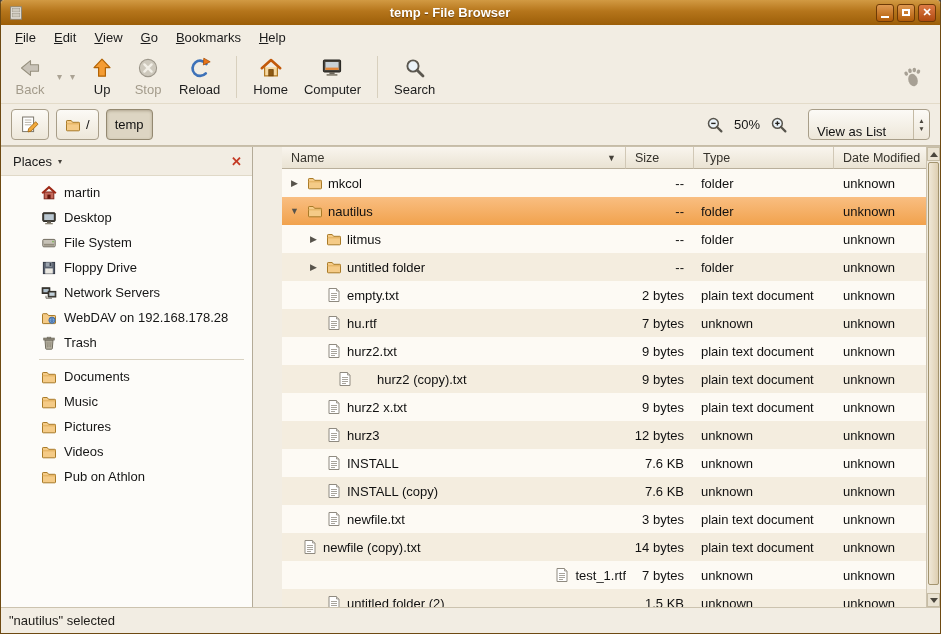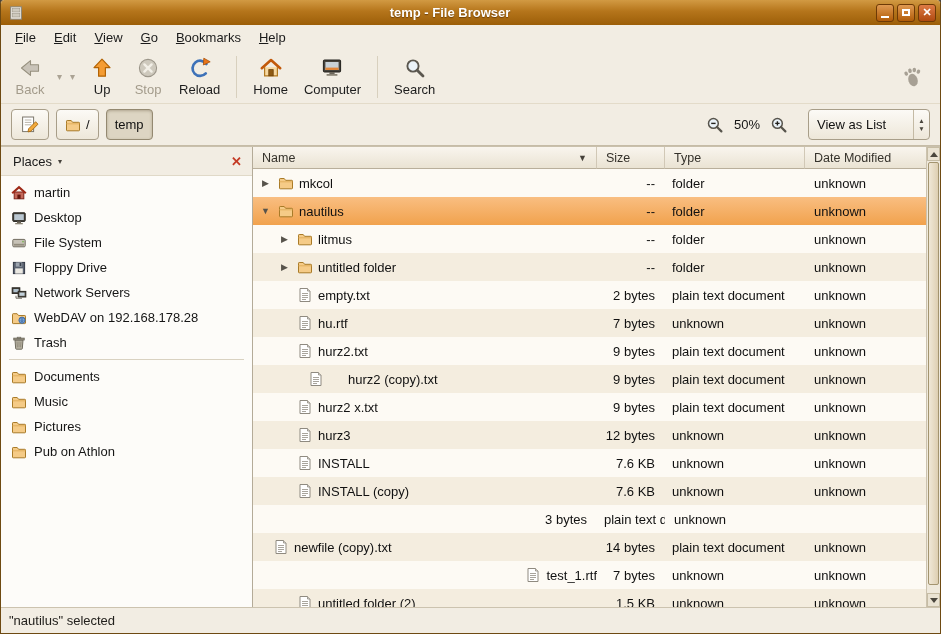--- a/index.html
+++ b/index.html
@@ -47,47 +47,47 @@
   .locationbar { flex: 0 0 42px; display: flex; align-items: center; gap: 7px; padding: 0 10px;
                  border-bottom: 1px solid #C6BCA7; }
   .lb-btn { height: 31px; display: flex; align-items: center; gap: 5px; padding: 0 8px;
             background: linear-gradient(180deg,#FCFAF6,#EDE7D9); border: 1px solid #A89E89;
             border-radius: 4px; font-size: 13px; color: #111; font-family: inherit; }
   .lb-btn.pressed { background: #DDD5C3; box-shadow: inset 0 1px 3px rgba(90,75,45,.35);
                     border-color: #948971; }
   .zoomgrp { margin-left: auto; display: flex; align-items: center; gap: 8px; }
   .flat { background: none; border: none; padding: 2px; display: flex; align-items: center; }
   .zoom-level { font-size: 13px; color: #161616; }
-  .combo { margin-left: 10px; width: 122px; height: 31px; display: flex; align-items: center;
+  .combo { margin-left: 10px; width: 122px; height: 31px; display: flex; align-items: flex-end;
            background: linear-gradient(180deg,#FCFAF6,#EDE7D9); border: 1px solid #A89E89;
            border-radius: 4px; }
   .combo-label { flex: 1; padding-left: 8px; font-size: 13px; color: #111; white-space: nowrap; }
   .combo-stepper { width: 16px; height: 100%; display: flex; flex-direction: column;
                    align-items: center; justify-content: center; border-left: 1px solid #C4BAA4;
                    font-size: 6.5px; color: #47433B; line-height: 1.2; }
 
   
   .content { flex: 1; min-height: 0; display: flex; border-top: 1px solid #C9C0AC; }
 
   .sidebar { flex: 0 0 252px; display: flex; flex-direction: column; background: #FDFCF9;
              border-right: 1px solid #B4AB98; }
   .side-head { flex: 0 0 29px; display: flex; align-items: center; padding: 0 7px 0 6px;
                background: #F2EDE3; border-bottom: 1px solid #E0D9C8; }
   .places-btn { display: flex; align-items: center; gap: 6px; font-size: 13px; color: #1B1B1B;
                 padding: 2px 6px; }
   .places-arrow { font-size: 8px; color: #45413A; }
   .side-close { margin-left: auto; color: #C43A24; font-weight: bold; font-size: 13px;
                 line-height: 1; padding: 2px 3px; }
-  .places-list { flex: 1; padding-top: 4px; overflow: hidden; }
+  .places-list { flex: 1; padding-top: 4px; overflow: hidden; margin-left: 30px; }
   .side-item { height: 25px; display: flex; align-items: center; gap: 7px; padding-left: 10px;
                font-size: 13px; color: #161616; white-space: nowrap; }
   .side-sep { height: 1px; background: #D9D2C1; margin: 4px 8px; }
 
   
-  .filearea { flex: 1; min-width: 0; display: flex; }
+  .filearea { flex: 1; min-width: 0; display: flex; margin-left: 29px; }
   .filemain { flex: 1; min-width: 0; display: flex; flex-direction: column; background: #FFF; }
   .list-header, .frow { display: grid; grid-template-columns: 344px 68px 140px 1fr; }
   .list-header { flex: 0 0 22px; }
   .hcol { display: flex; align-items: center; padding: 0 6px 0 9px; font-size: 12.5px; color: #35322B;
           background: linear-gradient(180deg,#F9F5EE,#EAE3D3);
           border-right: 1px solid #D1C8B6; border-bottom: 1px solid #B9AF9B; white-space: nowrap; overflow: hidden; }
   .hcol.last { border-right: none; }
   .hcol .sort { margin-left: auto; font-size: 9px; color: #45413A; padding-right: 3px; }
   .file-rows { flex: 1; overflow: hidden; }
   .frow { height: 28px; font-size: 13px; color: #111; }
@@ -430,20 +430,29 @@
             </span>
             <span>Pictures</span>
           </div>
           <div class="side-item">
             <span class="js-icon i16">
               <svg viewBox="0 0 16 16">
                 <path d="M1.5 13.2V4.2q0-.7.7-.7h4l1.4 1.8h6.2q.7 0 .7.7v7.2q0 .6-.7.6H2.2q-.7 0-.7-.6z" fill="#F5CB87" stroke="#A97B28"></path>
                 <path d="M1.5 6.8h13" stroke="#E2AE5D" stroke-width="1"></path>
               </svg>
             </span>
+            <span>Videos</span>
+          </div>
+          <div class="side-item">
+            <span class="js-icon i16">
+              <svg viewBox="0 0 16 16">
+                <path d="M1.5 13.2V4.2q0-.7.7-.7h4l1.4 1.8h6.2q.7 0 .7.7v7.2q0 .6-.7.6H2.2q-.7 0-.7-.6z" fill="#F5CB87" stroke="#A97B28"></path>
+                <path d="M1.5 6.8h13" stroke="#E2AE5D" stroke-width="1"></path>
+              </svg>
+            </span>
             <span>Pub on Athlon</span>
           </div>
         </div>
     </div>
 
     <div class="filearea">
       <div class="filemain">
         <div class="list-header">
           <div class="hcol">
             <span>Name</span>
@@ -658,20 +667,33 @@
                     </g>
                   </svg>
                 </span>
                 <span class="fname">INSTALL (copy)</span>
               </div>
               <div class="cell size-cell">7.6 KB</div>
               <div class="cell type-cell">unknown</div>
               <div class="cell modified-cell">unknown</div>
             </div>
             <div class="frow even">
+              <div class="cell name-cell" style="padding-left: 24px;">
+                <span class="expander"></span>
+                <span class="js-icon i16">
+                  <svg viewBox="0 0 16 16">
+                    <path d="M3 1.5h7.5L13 4v10.5H3z" fill="#FFF" stroke="#8F8A80"></path>
+                    <path d="M10.5 1.5V4H13" fill="#DEDAD2" stroke="#8F8A80" stroke-width=".8"></path>
+                    <g stroke="#A8A49C" stroke-width="1">
+                      <path d="M5 6.5h6M5 8.5h6M5 10.5h6M5 12.5h4"></path>
+                    </g>
+                  </svg>
+                </span>
+                <span class="fname">newfile.txt</span>
+              </div>
               <div class="cell size-cell">3 bytes</div>
               <div class="cell type-cell">plain text document</div>
               <div class="cell modified-cell">unknown</div>
             </div>
             <div class="frow odd">
               <div class="cell name-cell" style=" text-align: right;">
                 <span class="expander"></span>
                 <span class="js-icon i16">
                   <svg viewBox="0 0 16 16">
                     <path d="M3 1.5h7.5L13 4v10.5H3z" fill="#FFF" stroke="#8F8A80"></path>

